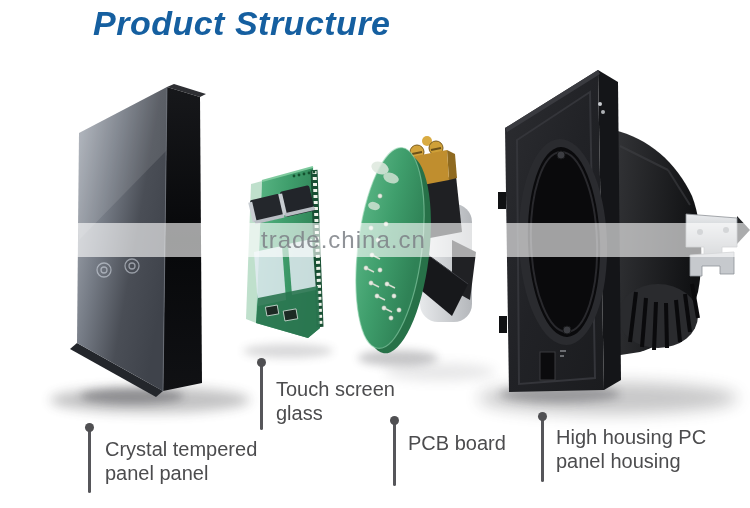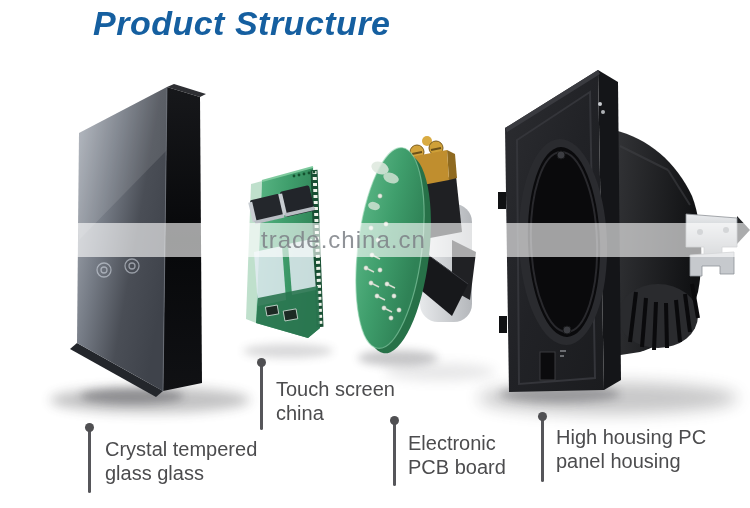--- a/index.html
+++ b/index.html
@@ -246,38 +246,37 @@
 
   <div class="watermark-band">
     <span>trade.china.cn</span>
   </div>
 
   <div class="callout c1">
     <span class="dot"></span>
     <div class="stem"></div>
     <div class="txt">
       <div>Crystal tempered</div>
-      <div>glass glass</div>
+      <div>panel panel</div>
     </div>
   </div>
 
   <div class="callout c2">
     <span class="dot"></span>
     <div class="stem"></div>
     <div class="txt">
       <div>Touch screen</div>
-      <div>china</div>
+      <div>glass</div>
     </div>
   </div>
 
   <div class="callout c3">
     <span class="dot"></span>
     <div class="stem"></div>
     <div class="txt">
-      <div>Electronic</div>
       <div>PCB board</div>
     </div>
   </div>
 
   <div class="callout c4">
     <span class="dot"></span>
     <div class="stem"></div>
     <div class="txt">
       <div>High housing PC</div>
       <div>panel housing</div>

